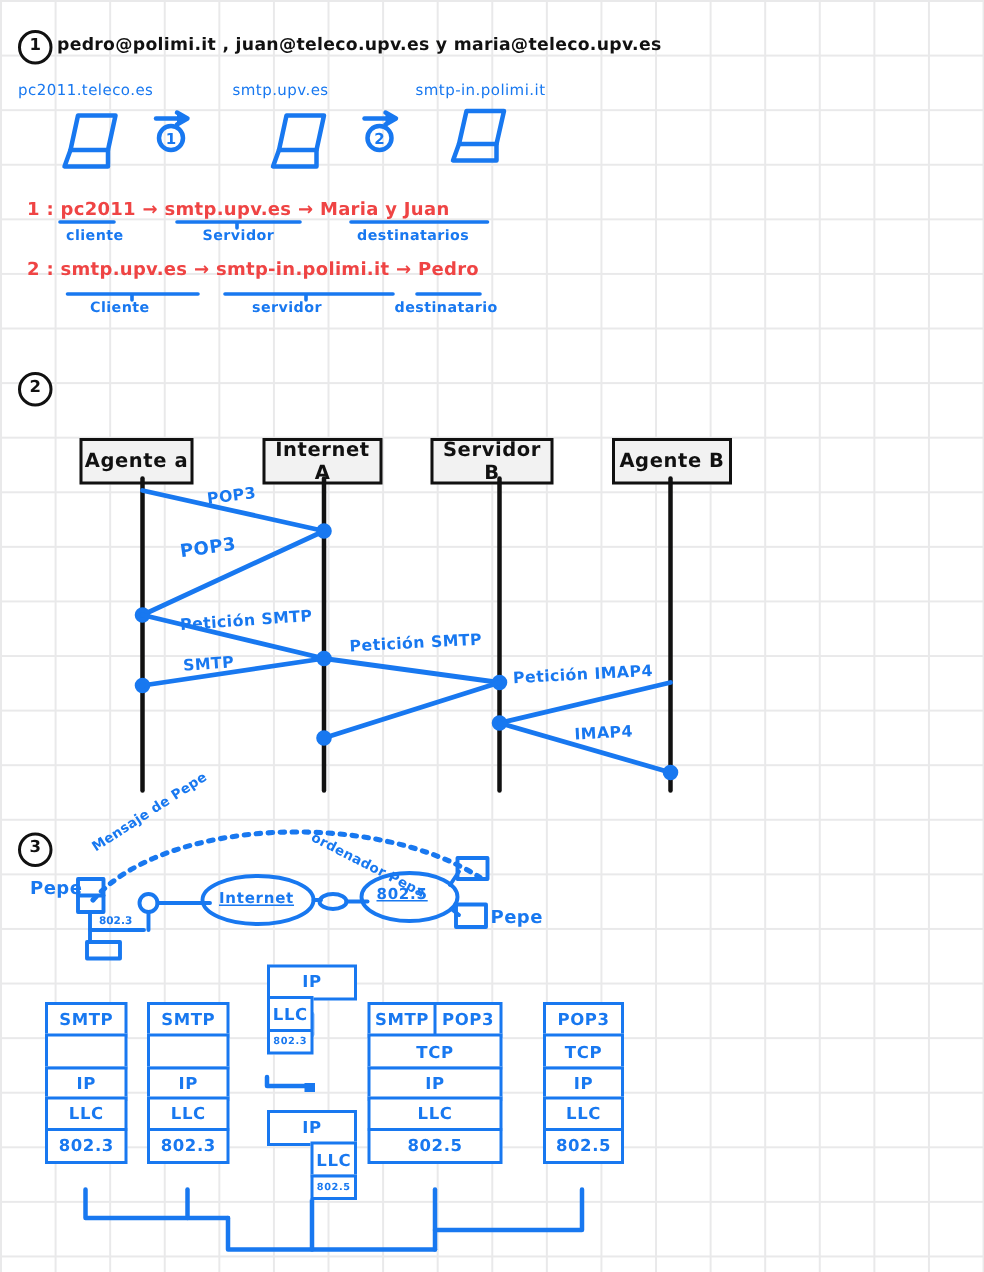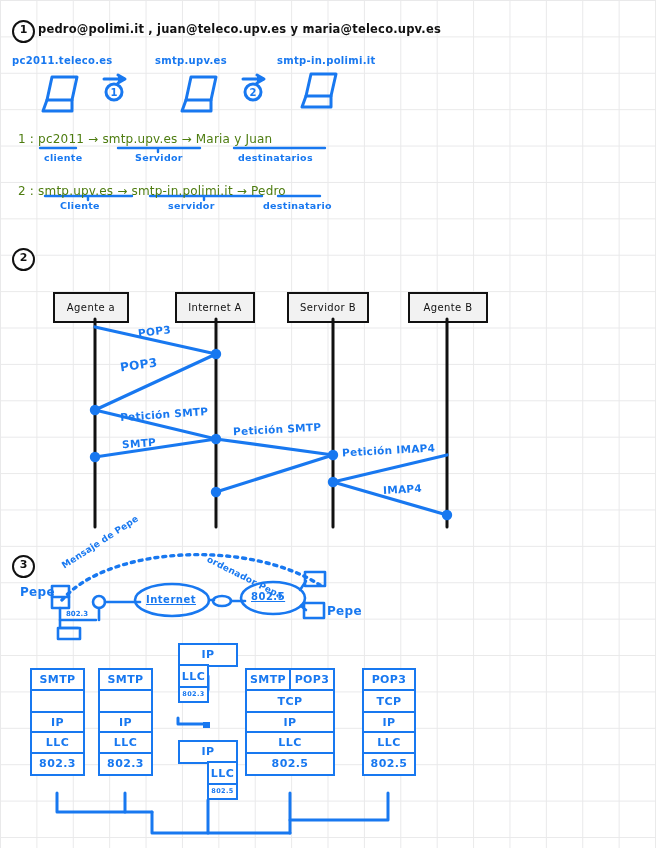--- a/index.html
+++ b/index.html
@@ -16,27 +16,27 @@
   svg.layer{pointer-events:none;}
   .hand{font-family:"DejaVu Sans", sans-serif;font-weight:700;}
   .blk{color:#111;}
   .abs{position:absolute;white-space:nowrap;}
   .sec-num{
     position:absolute;width:19px;height:19px;border:2.5px solid #111;border-radius:50%;
     color:#111;font-weight:700;font-size:11px;line-height:15px;text-align:center;
     font-family:"DejaVu Sans", sans-serif;background:#fff;
   }
   .emails{font-size:11.5px;letter-spacing:.2px;}
-  .host{font-size:10px;color:#1878f0;font-weight:700;letter-spacing:.3px;}
-  .listline{font-size:12px;color:#4d7c0f;font-weight:400;letter-spacing:.2px;}
+  .host{font-size:10px;color:#1878f0;font-weight:400;letter-spacing:.3px;}
+  .listline{font-size:12px;color:#ef4444;font-weight:700;letter-spacing:.2px;}
   .sublabel{font-size:9.5px;color:#1878f0;font-weight:700;letter-spacing:.3px;}
   .msg{font-size:10.5px;color:#1878f0;font-weight:700;letter-spacing:.3px;}
   .node-box{
     position:absolute;border:2.5px solid #111;background:#f2f2f2;
-    color:#111;font-weight:400;font-size:10px;text-align:center;
+    color:#111;font-weight:700;font-size:13px;text-align:center;
     display:flex;align-items:center;justify-content:center;letter-spacing:.4px;
     font-family:"DejaVu Sans", sans-serif;
   }
   .stack{position:absolute;}
   .cell{
     border:2.5px solid #1878f0;margin-top:-2.5px;color:#1878f0;font-weight:700;
     font-size:11px;display:flex;align-items:center;justify-content:center;
     background:#fff;letter-spacing:.4px;box-sizing:border-box;
   }
   .cell.split{display:flex;padding:0;}
@@ -107,21 +107,21 @@
   <span>pc2011</span>
   <span>→</span>
   <span>smtp.upv.es</span>
   <span>→</span>
   <span>Maria y Juan</span>
 </div>
 <div class="abs hand sublabel" style="left:44px;top:152px;">cliente</div>
 <div class="abs hand sublabel" style="left:135px;top:152px;">Servidor</div>
 <div class="abs hand sublabel" style="left:238px;top:152px;text-align:center;">destinatarios</div>
 
-<div class="abs hand listline" style="left:18px;top:184px;">
+<div class="abs hand listline" style="left:18px;top:172px;">
   <span>2 :</span>
   <span>smtp.upv.es</span>
   <span>→</span>
   <span>smtp-in.polimi.it</span>
   <span>→</span>
   <span>Pedro</span>
 </div>
 <div class="abs hand sublabel" style="left:60px;top:200px;">Cliente</div>
 <div class="abs hand sublabel" style="left:168px;top:200px;">servidor</div>
 <div class="abs hand sublabel" style="left:263px;top:200px;">destinatario</div>

